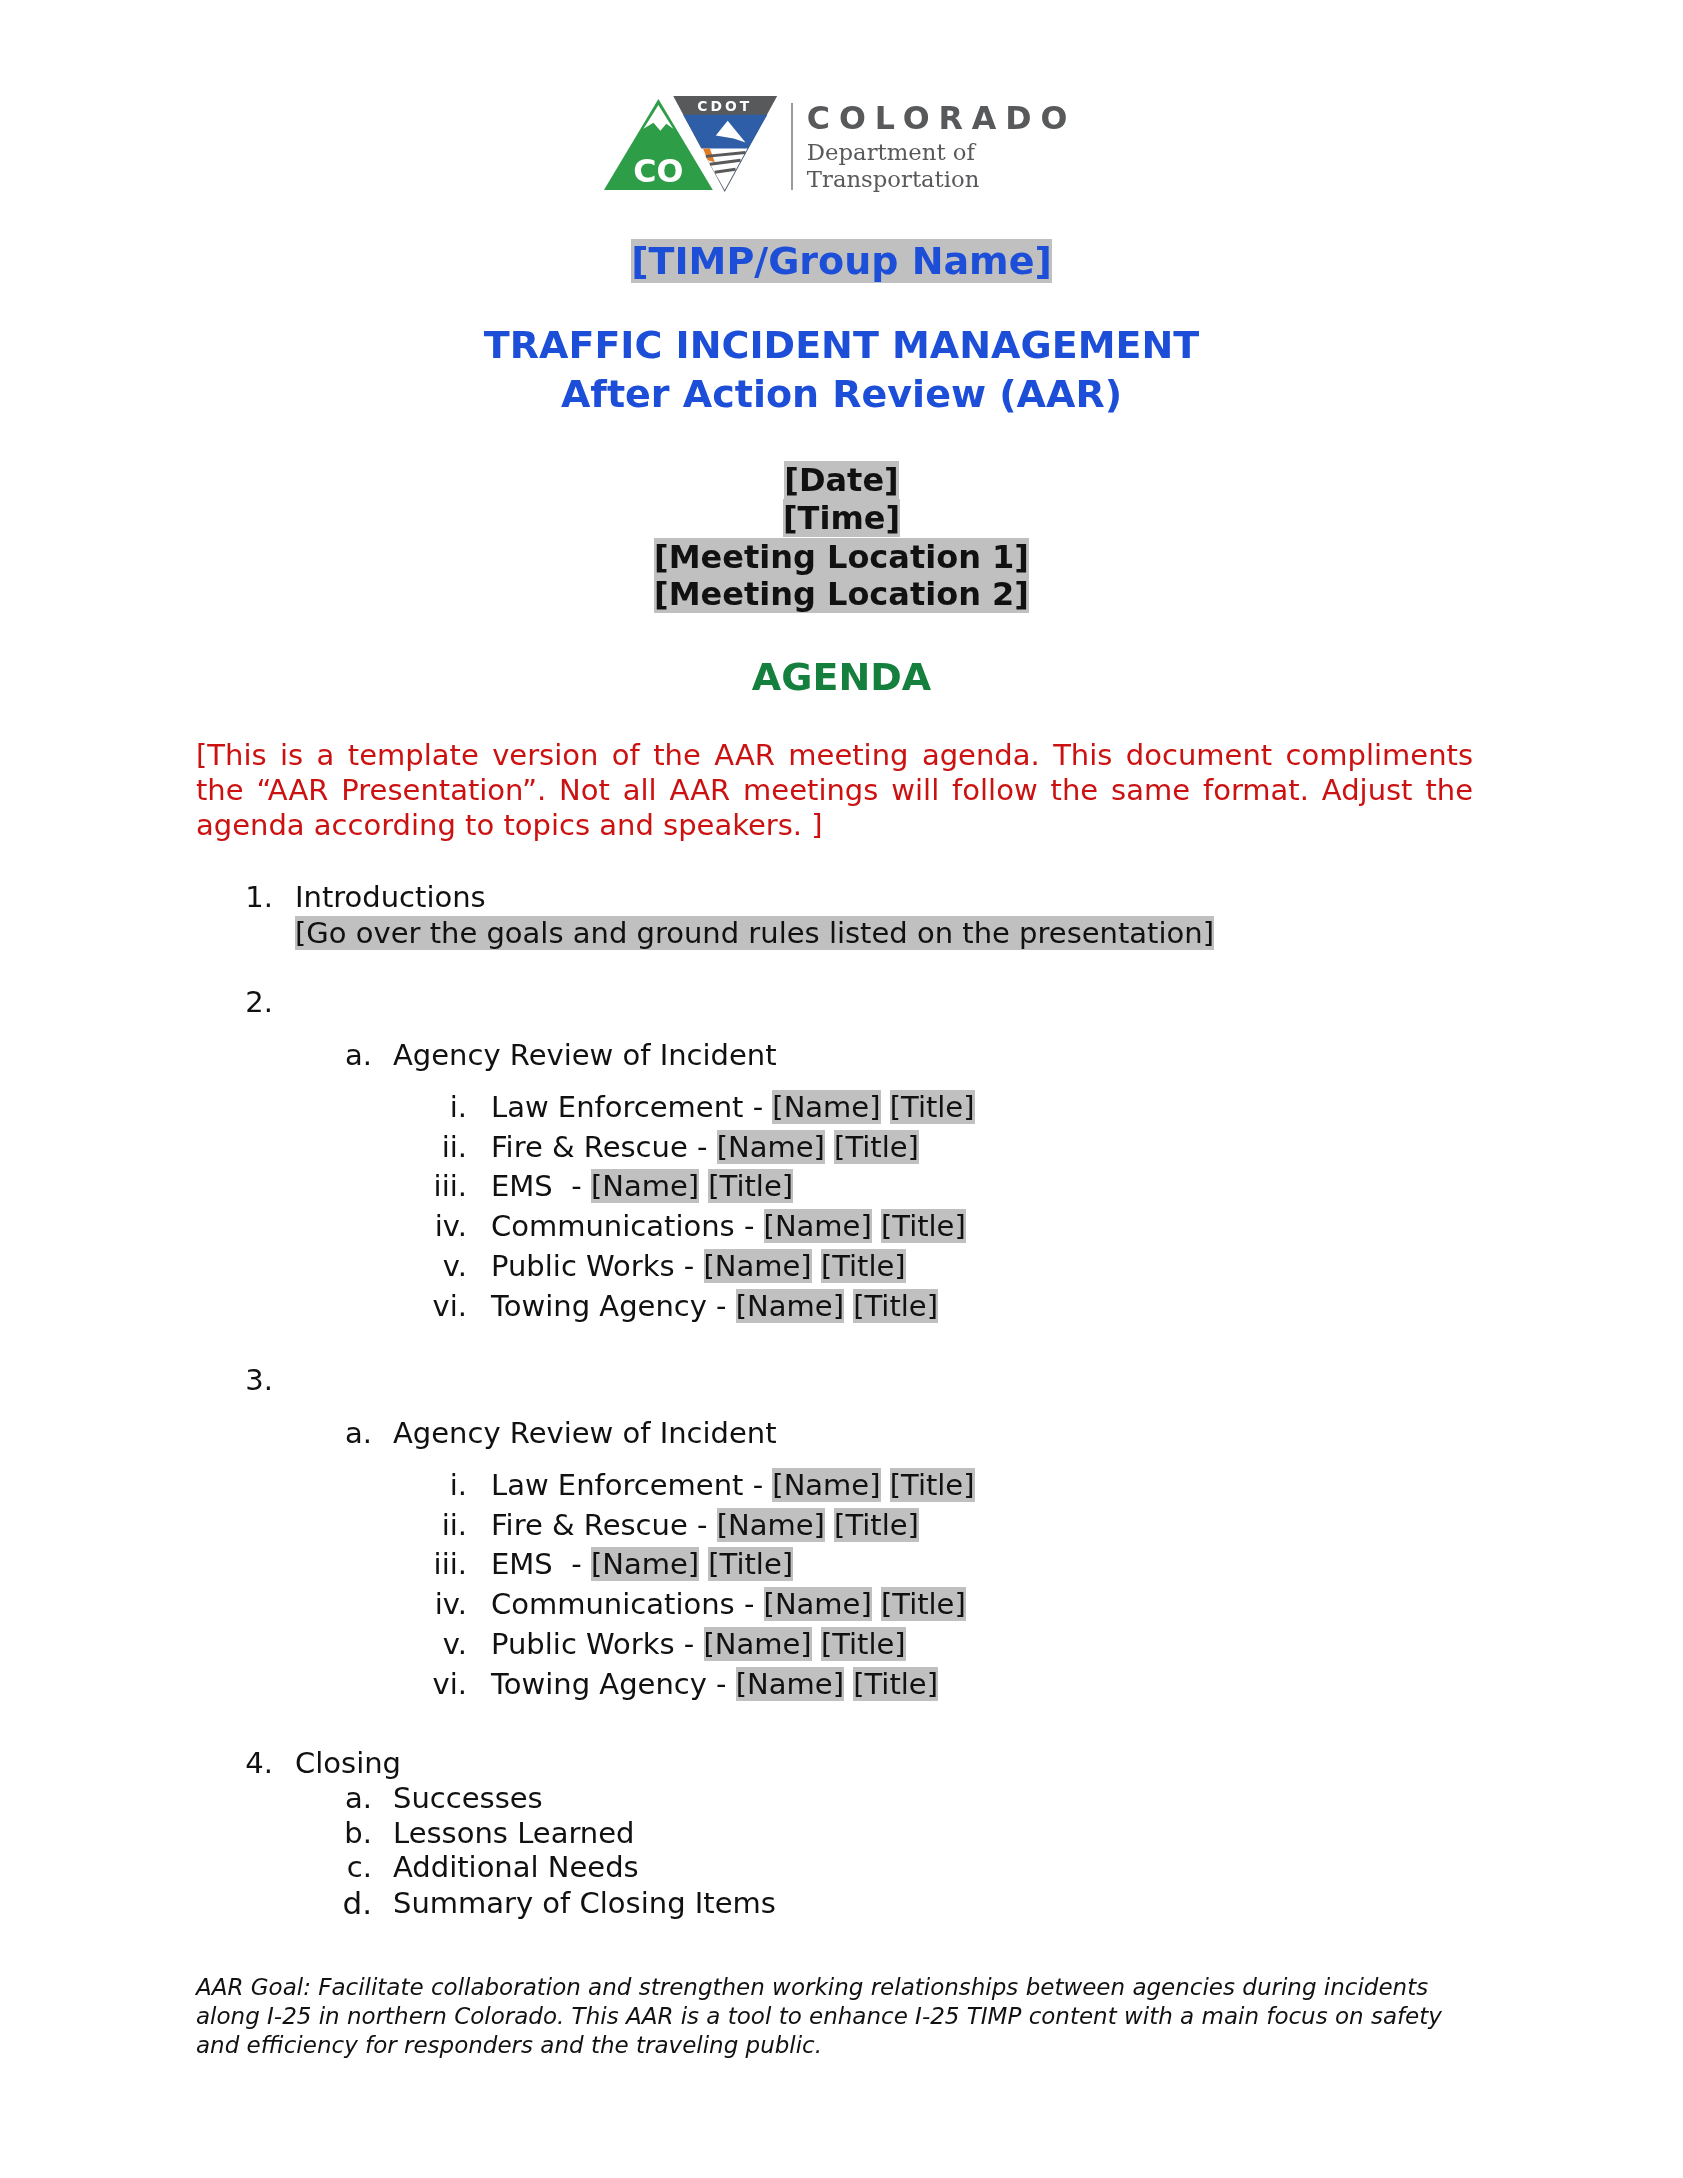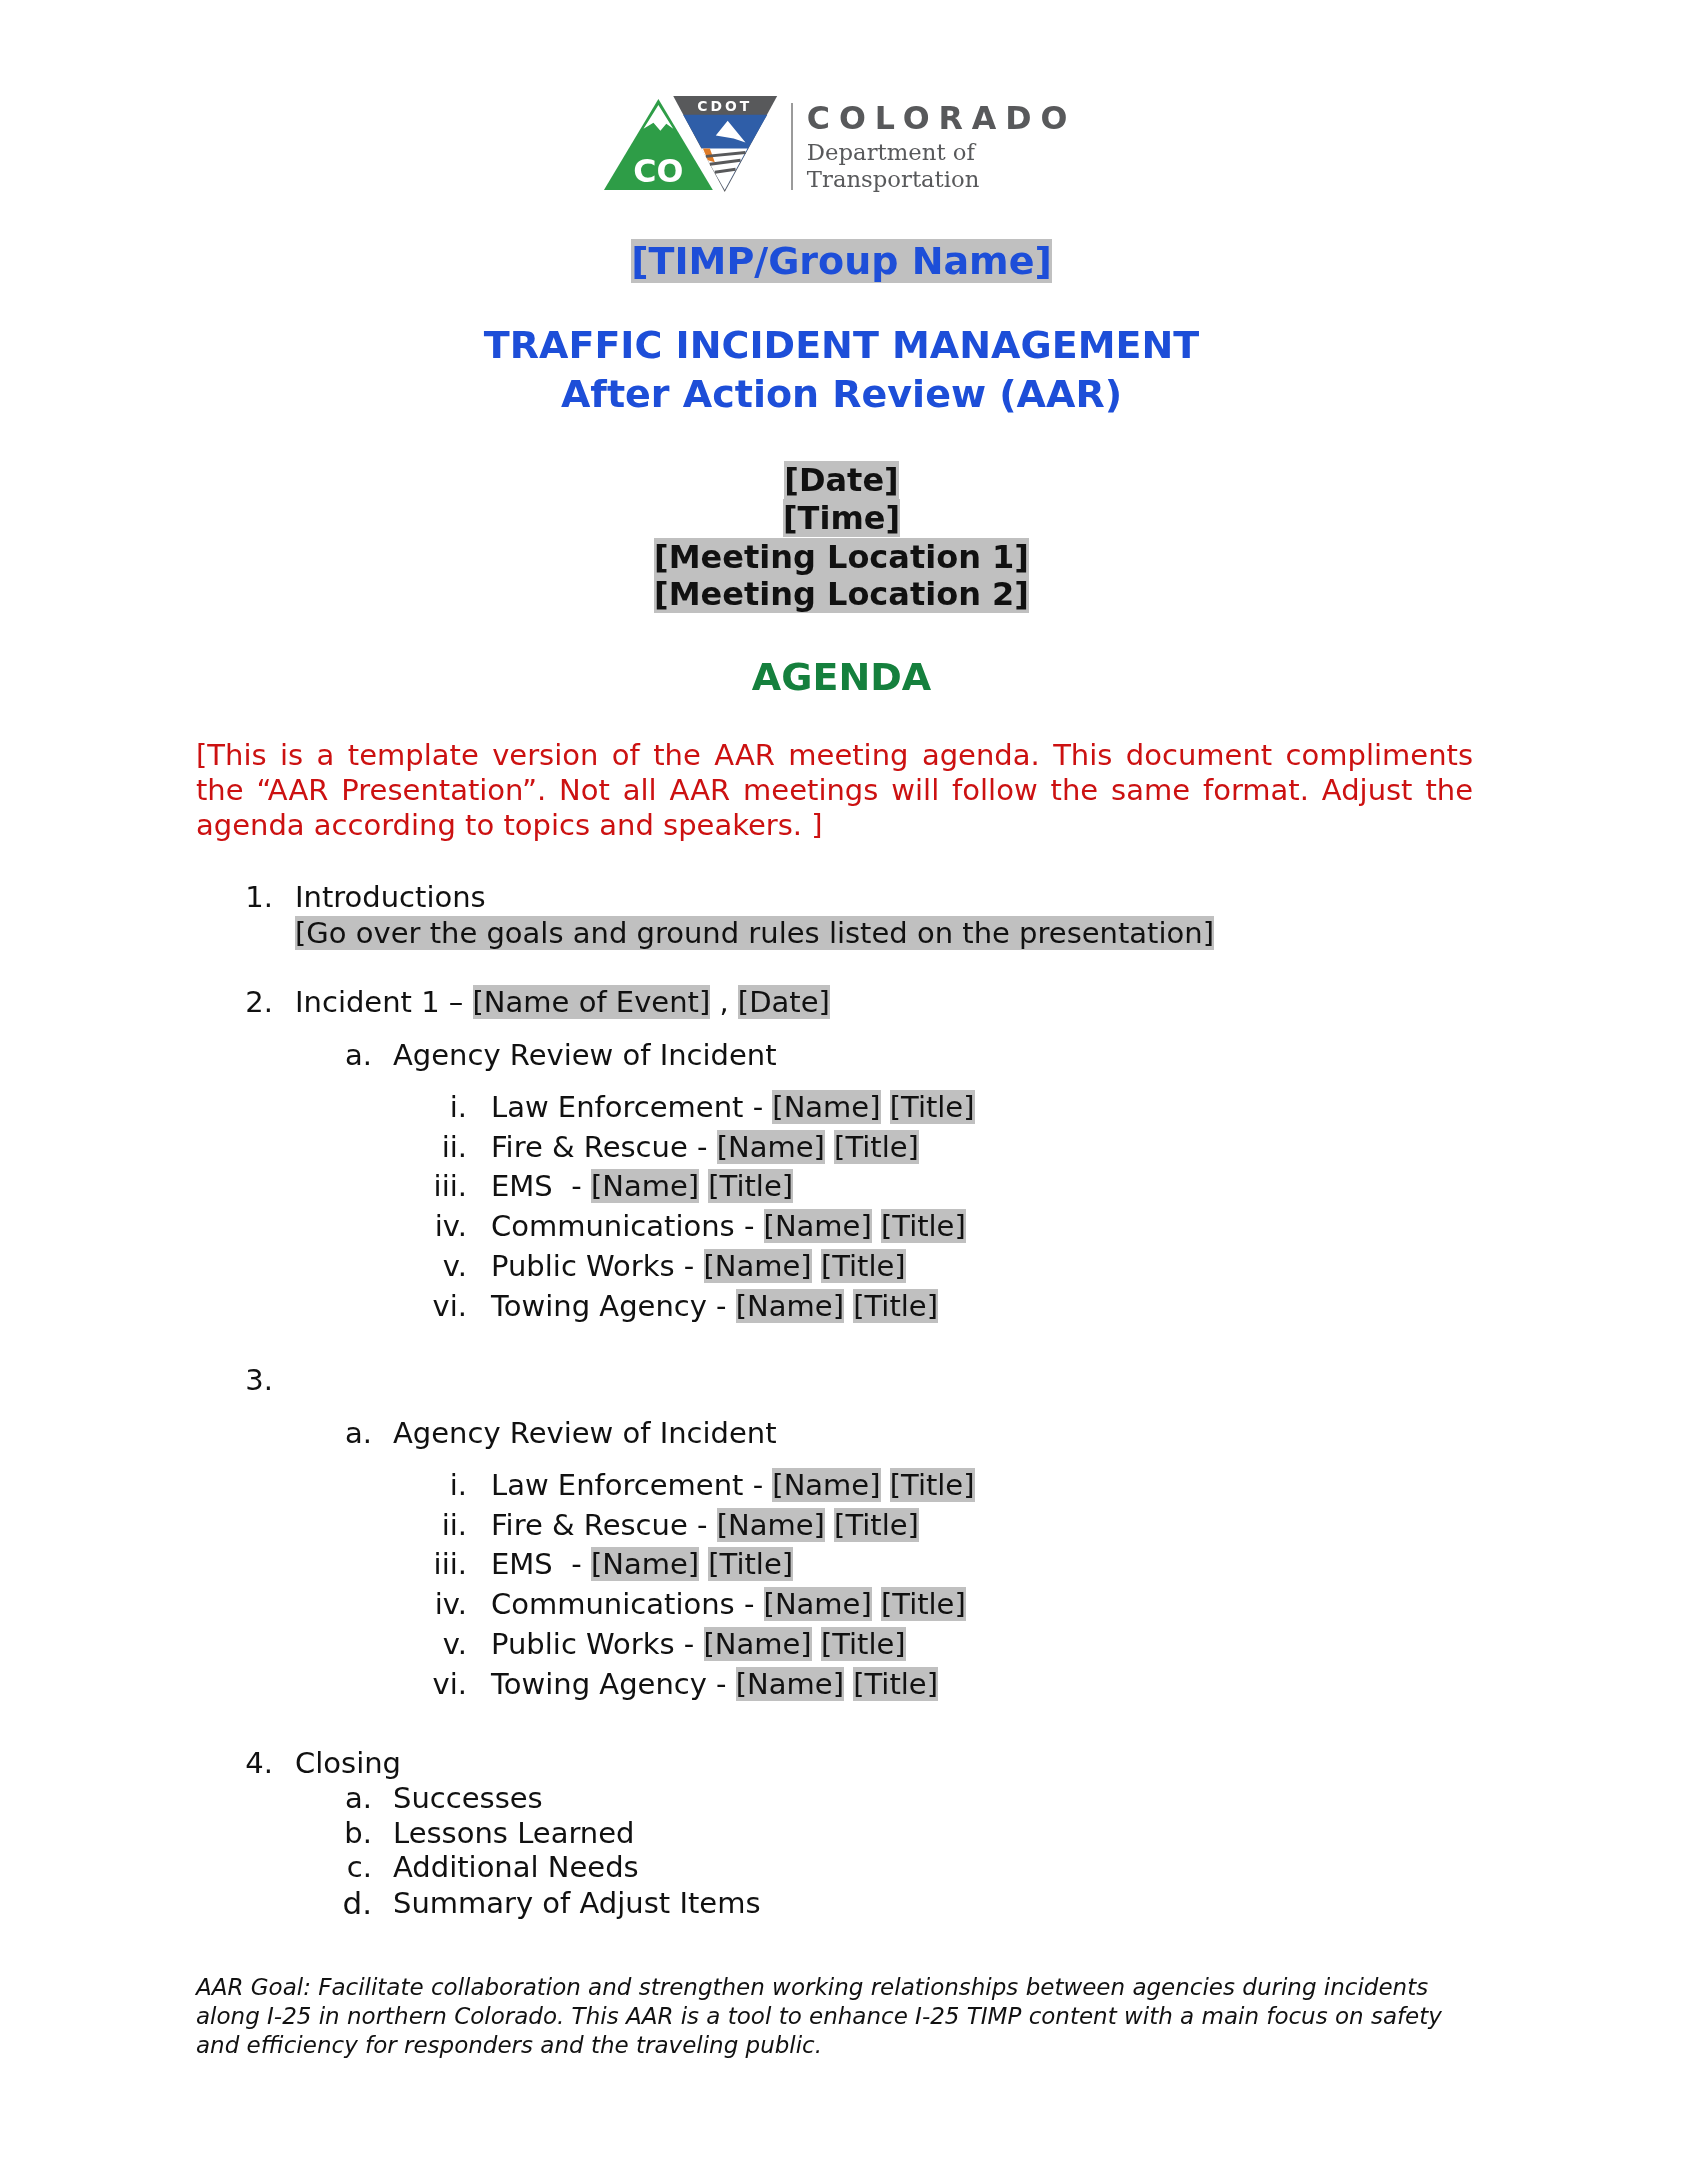--- a/index.html
+++ b/index.html
@@ -70,26 +70,20 @@
 <div class="abs row" style="top:879px; left:0; width:1683px; height:36px;">
   <span class="num" style="left:228px; width:45px;">1.</span>
   <span class="txt" style="left:295px;">Introductions</span>
 </div>
 <div class="abs row" style="top:915px; left:295px;">
   <span class="hl">[Go over the goals and ground rules listed on the presentation]</span>
 </div>
 
 <div class="abs row" style="top:984px; left:0; width:1683px; height:36px;">
   <span class="num" style="left:228px; width:45px;">2.</span>
-  <span class="txt" style="left:295px;">
-    <span>Incident 1 –</span>
-    <span class="hl">[Name of Event]</span>
-    <span>,</span>
-    <span class="hl">[Date]</span>
-  </span>
 </div>
 <div class="abs row" style="top:1037px; left:0; width:1683px; height:36px;">
   <span class="num" style="left:327px; width:45px;">a.</span>
   <span class="txt" style="left:393px;">Agency Review of Incident</span>
 </div>
 
 <div class="abs" style="top:1089px; left:0; width:1683px;">
   <div class="row" style="position:absolute; top:0px; left:0; width:1683px; height:36px;">
     <span class="num" style="left:396px; width:71px;">i.</span>
     <span class="txt" style="left:491px;"><span>Law Enforcement -</span> <span class="hl">[Name]</span> <span class="hl">[Title]</span></span>
@@ -163,18 +157,18 @@
   <div class="row" style="position:absolute; top:35px; left:0; width:1683px; height:36px;">
     <span class="num" style="left:327px; width:45px;">b.</span>
     <span class="txt" style="left:393px;">Lessons Learned</span>
   </div>
   <div class="row" style="position:absolute; top:69px; left:0; width:1683px; height:36px;">
     <span class="num" style="left:327px; width:45px;">c.</span>
     <span class="txt" style="left:393px;">Additional Needs</span>
   </div>
   <div class="row" style="position:absolute; top:105px; left:0; width:1683px; height:36px;">
     <span class="num" style="left:327px; width:45px; font-size:31px;">d.</span>
-    <span class="txt" style="left:393px;">Summary of Adjust Items</span>
+    <span class="txt" style="left:393px;">Summary of Closing Items</span>
   </div>
 </div>
 
 <div class="abs goal" style="top:1973px;"><span style="font-weight:normal;">AAR Goal</span><span>: Facilitate collaboration and strengthen working relationships between agencies during incidents along I-25 in northern Colorado.  This AAR is a tool to enhance I-25 TIMP content with a main focus on safety and efficiency for responders and the traveling public.</span></div>
 
 
 </body></html>

